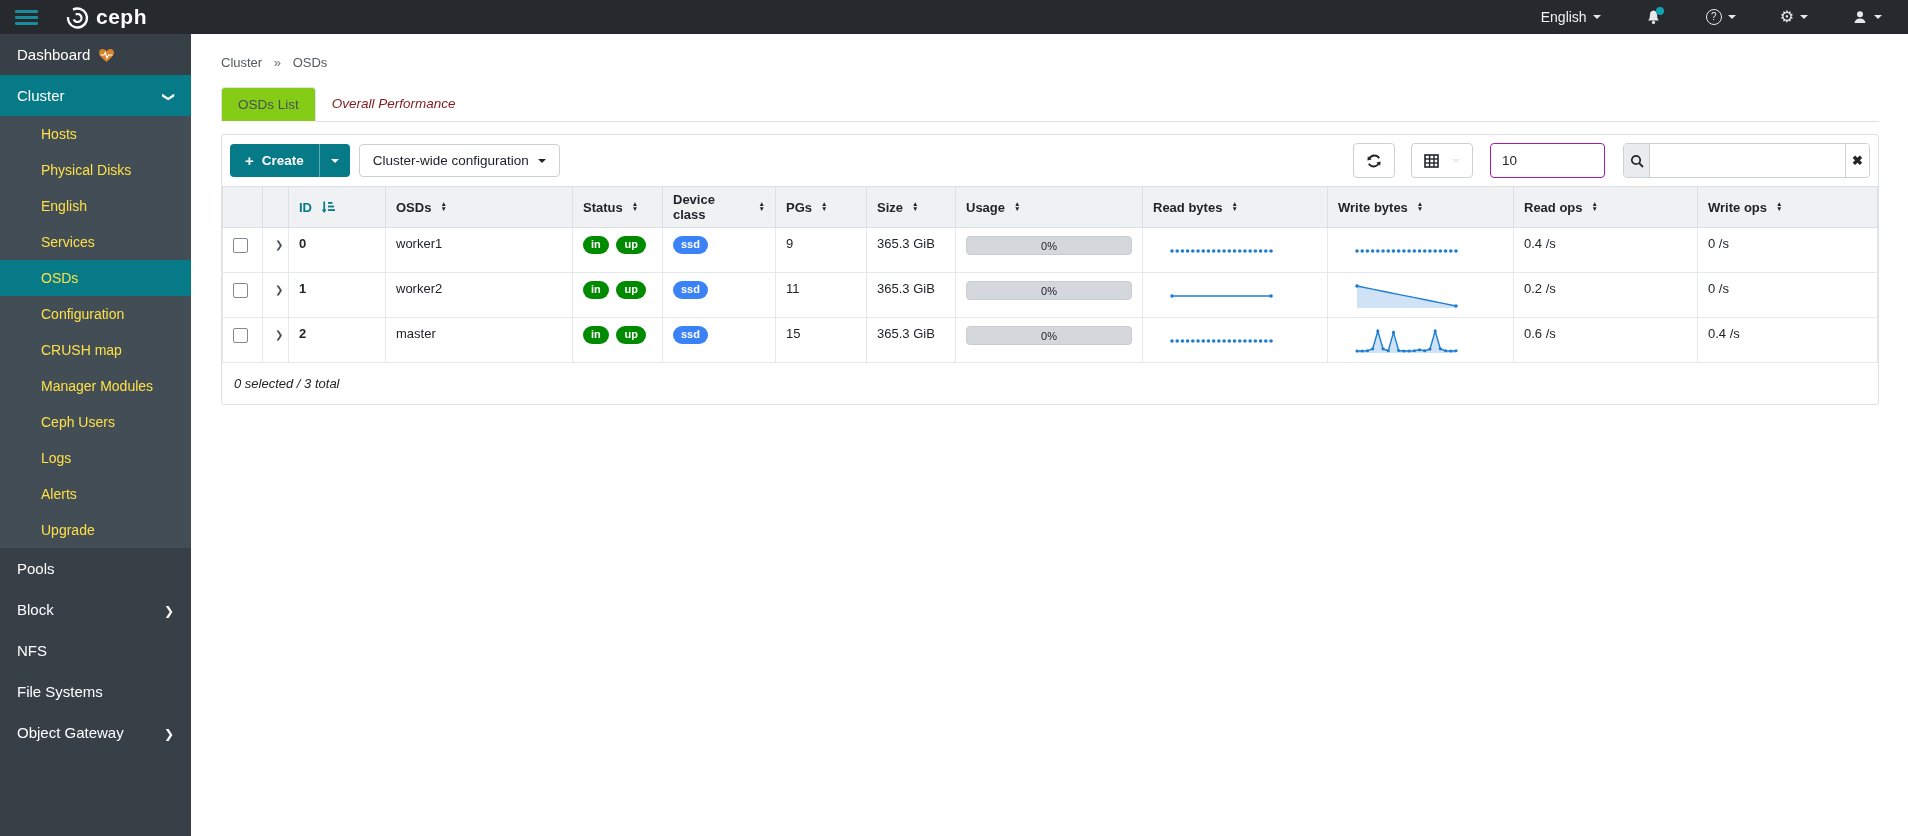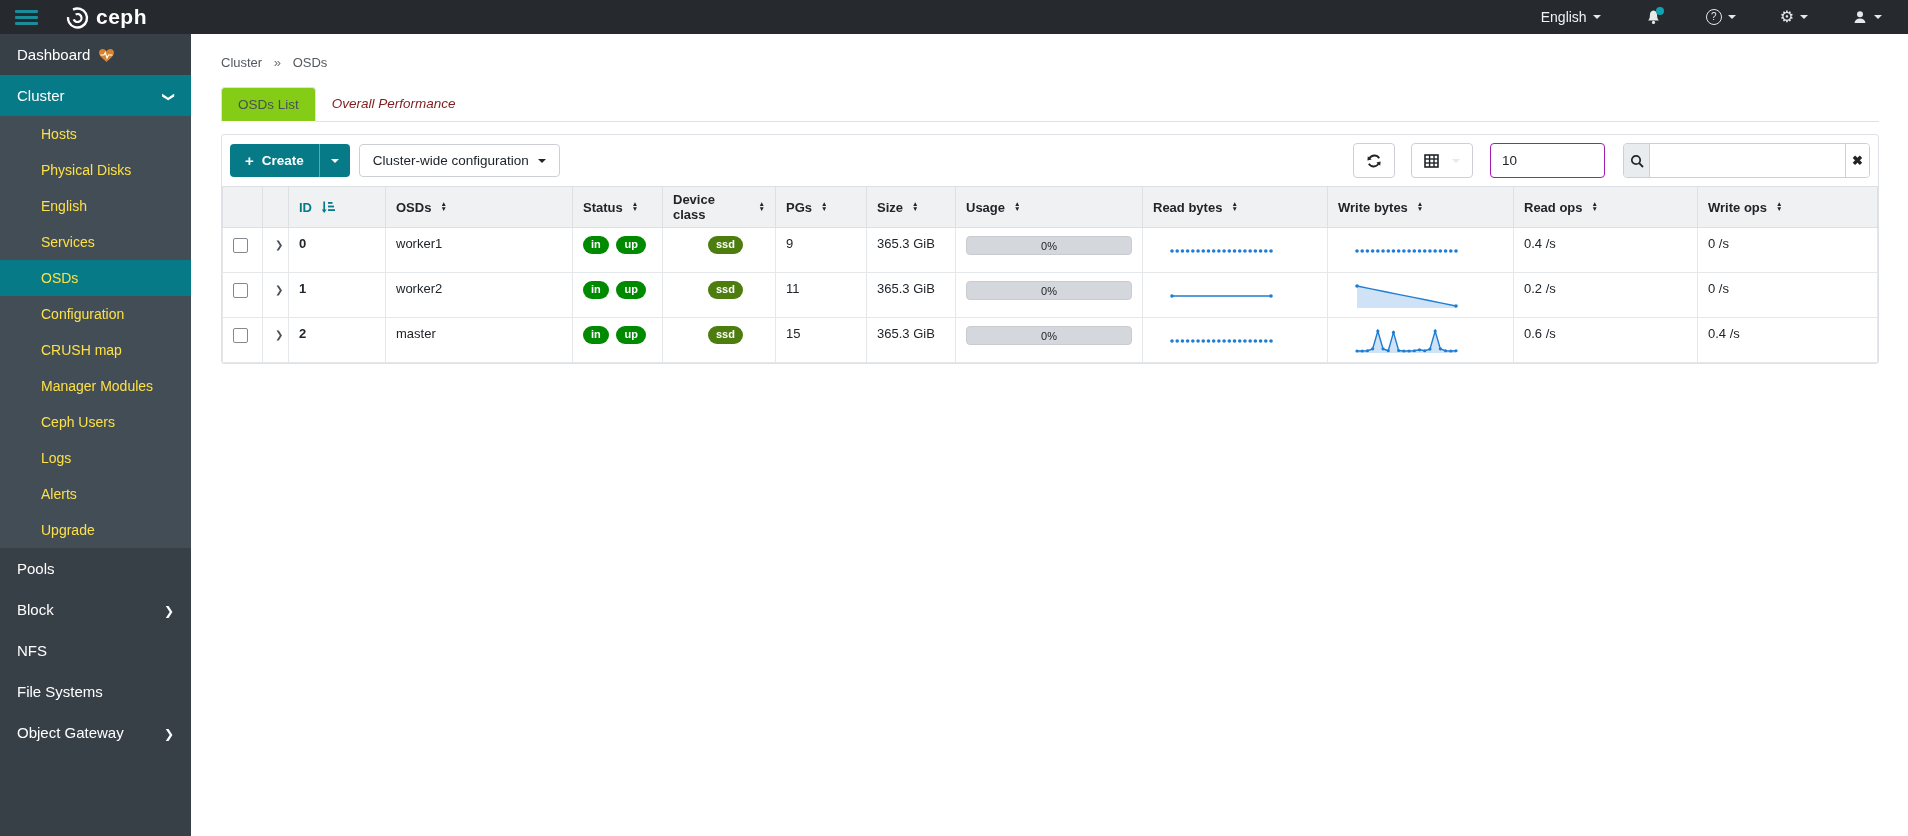--- a/index.html
+++ b/index.html
@@ -75,21 +75,21 @@
   tbody td { border:1px solid #e5e8ea; padding:8px 10px; vertical-align:top; height:41px; }
   .th-inner { display:flex; align-items:center; gap:9px; }
   .sort-arrows { display:inline-flex; flex-direction:column; align-items:center; }
   .sort-arrows span { font-size:6.5px; line-height:4.6px; color:#212529; }
   .cb { width:15px; height:15px; border:1px solid #83898f; border-radius:2px; background:#fff; cursor:pointer; margin-top:2px; }
   .expand-chev { font-size:10px; color:#495057; cursor:pointer; padding-left:2px; }
   .id-cell { font-weight:bold; }
   .badge { display:inline-block; padding:3px 8px 4px; border-radius:9px; color:#fff; font-weight:bold; font-size:11px; line-height:1; }
   .badge + .badge { margin-left:4px; }
   .badge-green { background:#008a00; }
-  .badge-teal  { background:#4d7c0f;margin-left:35px; }
+  .badge-teal  { background:#3b82f6; }
   .usage-bar { width:100%; height:19px; background:#d4d7db; border:1px solid #c8cbd0; border-radius:4px; display:flex; align-items:center; justify-content:center; font-size:11px; color:#212529; }
   .spark { display:block; margin:2px 0 0 16px; }
   .table-footer { padding:13px 12px; font-style:italic; font-size:13px; color:#212529; }
 </style>
 </head>
 <body>
 
 <div class="topbar">
   <div class="hamburger">
     <div></div>
@@ -548,14 +548,15 @@
                 <circle cx="96.78947368421052" cy="23" r="1.6" fill="#1d7dd4"></circle>
                 <circle cx="102" cy="22.761904761904763" r="1.6" fill="#1d7dd4"></circle>
               </svg>
           </td>
           <td>0.6 /s</td>
           <td>0.4 /s</td>
         </tr>
       </tbody>
     </table>
 
+    <div class="table-footer">0 selected / 3 total</div>
   </div>
 </div>
 
 </body></html>

